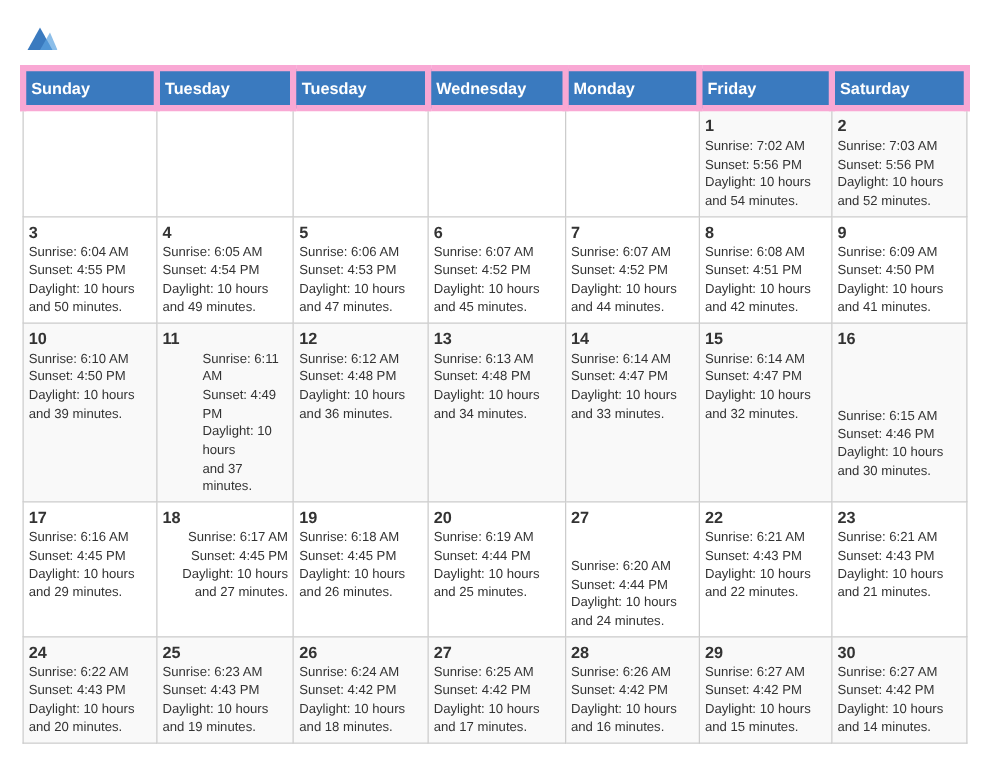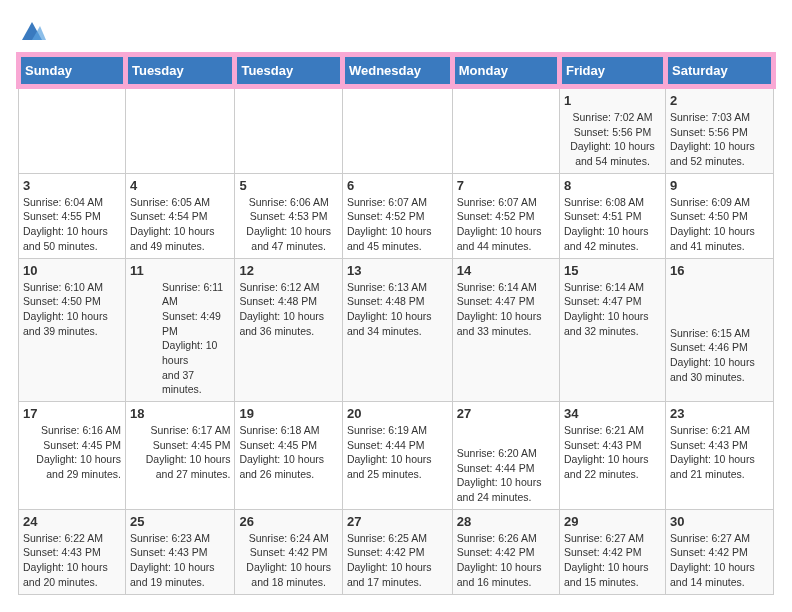--- a/index.html
+++ b/index.html
@@ -127,21 +127,21 @@
   </thead>
   <tbody>
   <tr>
         <td class="empty-cell"></td>
         <td class="empty-cell"></td>
         <td class="empty-cell"></td>
         <td class="empty-cell"></td>
         <td class="empty-cell"></td>
         <td>
           <span class="day-number">1</span>
-          <div class="day-info" style="white-space: pre-line; text-align: center;">Sunrise: 7:02 AM
+          <div class="day-info" style="white-space: pre-line;">Sunrise: 7:02 AM
 Sunset: 5:56 PM
 Daylight: 10 hours
 and 54 minutes.</div>
         </td>
         <td>
           <span class="day-number">2</span>
           <div class="day-info" style="white-space: pre-line;">Sunrise: 7:03 AM
 Sunset: 5:56 PM
 Daylight: 10 hours
 and 52 minutes.</div>
@@ -157,21 +157,21 @@
         </td>
         <td>
           <span class="day-number">4</span>
           <div class="day-info" style="white-space: pre-line;">Sunrise: 6:05 AM
 Sunset: 4:54 PM
 Daylight: 10 hours
 and 49 minutes.</div>
         </td>
         <td>
           <span class="day-number">5</span>
-          <div class="day-info" style="white-space: pre-line; text-align: center;">Sunrise: 6:06 AM
+          <div class="day-info" style="white-space: pre-line;">Sunrise: 6:06 AM
 Sunset: 4:53 PM
 Daylight: 10 hours
 and 47 minutes.</div>
         </td>
         <td>
           <span class="day-number">6</span>
           <div class="day-info" style="white-space: pre-line;">Sunrise: 6:07 AM
 Sunset: 4:52 PM
 Daylight: 10 hours
 and 45 minutes.</div>
@@ -245,21 +245,21 @@
           <span class="day-number">16</span>
           <div class="day-info" style="white-space: pre-line; margin-top: 48px;">Sunrise: 6:15 AM
 Sunset: 4:46 PM
 Daylight: 10 hours
 and 30 minutes.</div>
         </td>
       </tr>
       <tr>
         <td>
           <span class="day-number">17</span>
-          <div class="day-info" style="white-space: pre-line; text-align: right;">Sunrise: 6:16 AM
+          <div class="day-info" style="white-space: pre-line;">Sunrise: 6:16 AM
 Sunset: 4:45 PM
 Daylight: 10 hours
 and 29 minutes.</div>
         </td>
         <td>
           <span class="day-number">18</span>
           <div class="day-info" style="white-space: pre-line; text-align: right;">Sunrise: 6:17 AM
 Sunset: 4:45 PM
 Daylight: 10 hours
 and 27 minutes.</div>
@@ -279,21 +279,21 @@
 and 25 minutes.</div>
         </td>
         <td>
           <span class="day-number">27</span>
           <div class="day-info" style="white-space: pre-line; margin-top: 25px;">Sunrise: 6:20 AM
 Sunset: 4:44 PM
 Daylight: 10 hours
 and 24 minutes.</div>
         </td>
         <td>
-          <span class="day-number">34</span>
+          <span class="day-number">22</span>
           <div class="day-info" style="white-space: pre-line;">Sunrise: 6:21 AM
 Sunset: 4:43 PM
 Daylight: 10 hours
 and 22 minutes.</div>
         </td>
         <td>
           <span class="day-number">23</span>
           <div class="day-info" style="white-space: pre-line;">Sunrise: 6:21 AM
 Sunset: 4:43 PM
 Daylight: 10 hours
@@ -310,21 +310,21 @@
         </td>
         <td>
           <span class="day-number">25</span>
           <div class="day-info" style="white-space: pre-line;">Sunrise: 6:23 AM
 Sunset: 4:43 PM
 Daylight: 10 hours
 and 19 minutes.</div>
         </td>
         <td>
           <span class="day-number">26</span>
-          <div class="day-info" style="white-space: pre-line; text-align: center;">Sunrise: 6:24 AM
+          <div class="day-info" style="white-space: pre-line;">Sunrise: 6:24 AM
 Sunset: 4:42 PM
 Daylight: 10 hours
 and 18 minutes.</div>
         </td>
         <td>
           <span class="day-number">27</span>
           <div class="day-info" style="white-space: pre-line;">Sunrise: 6:25 AM
 Sunset: 4:42 PM
 Daylight: 10 hours
 and 17 minutes.</div>

